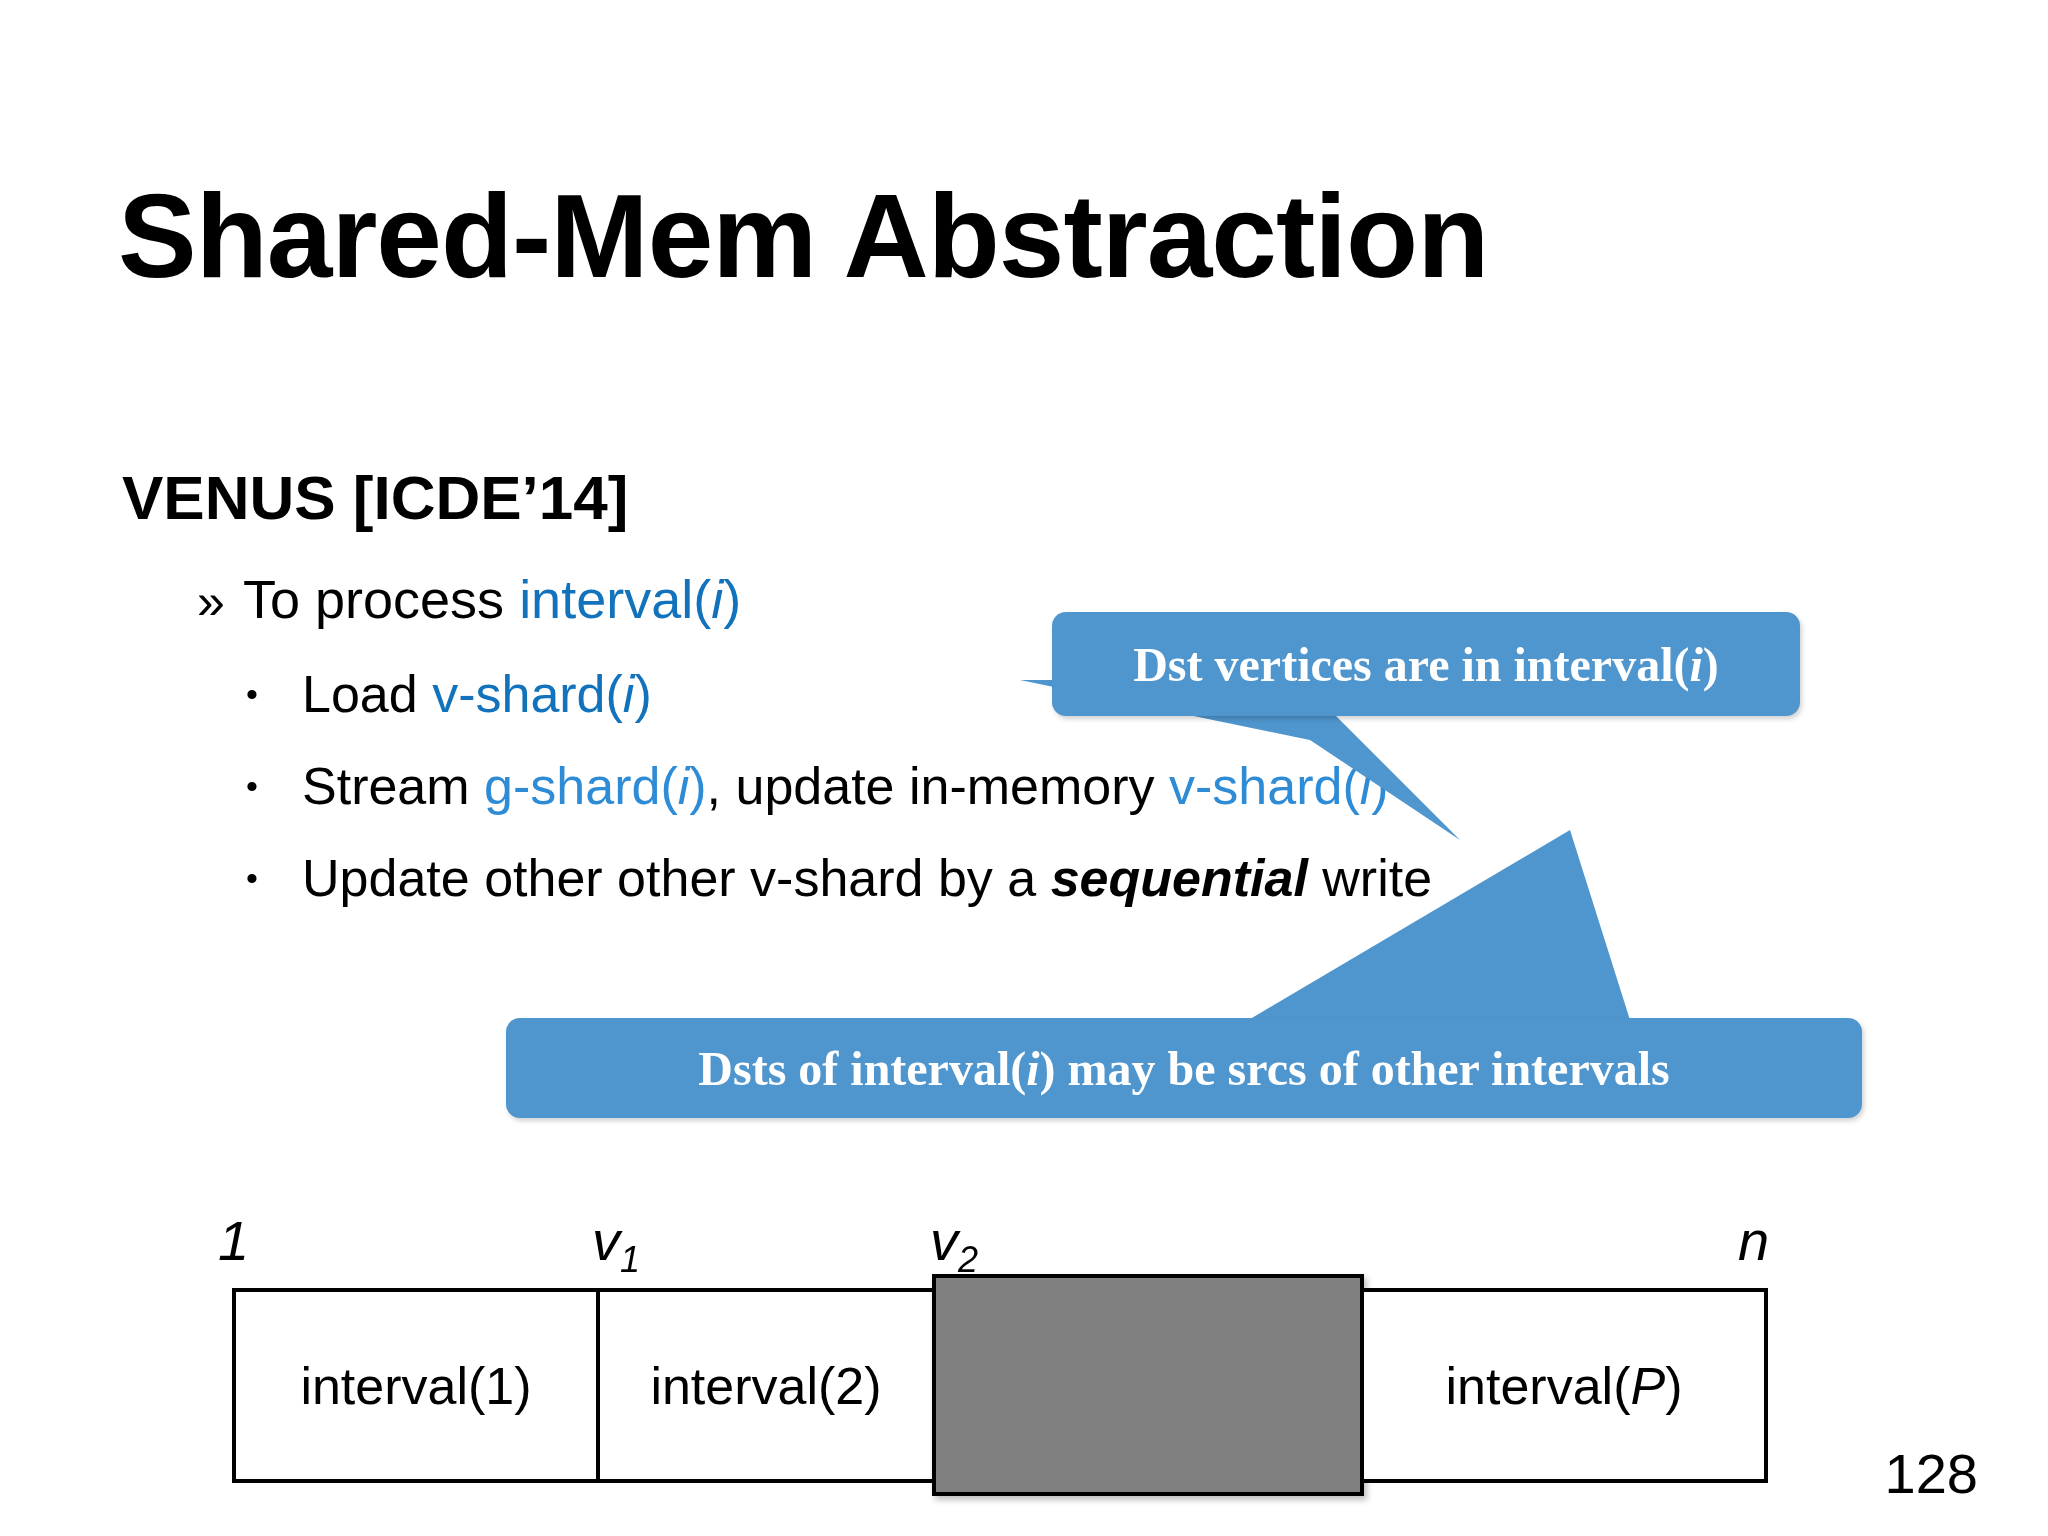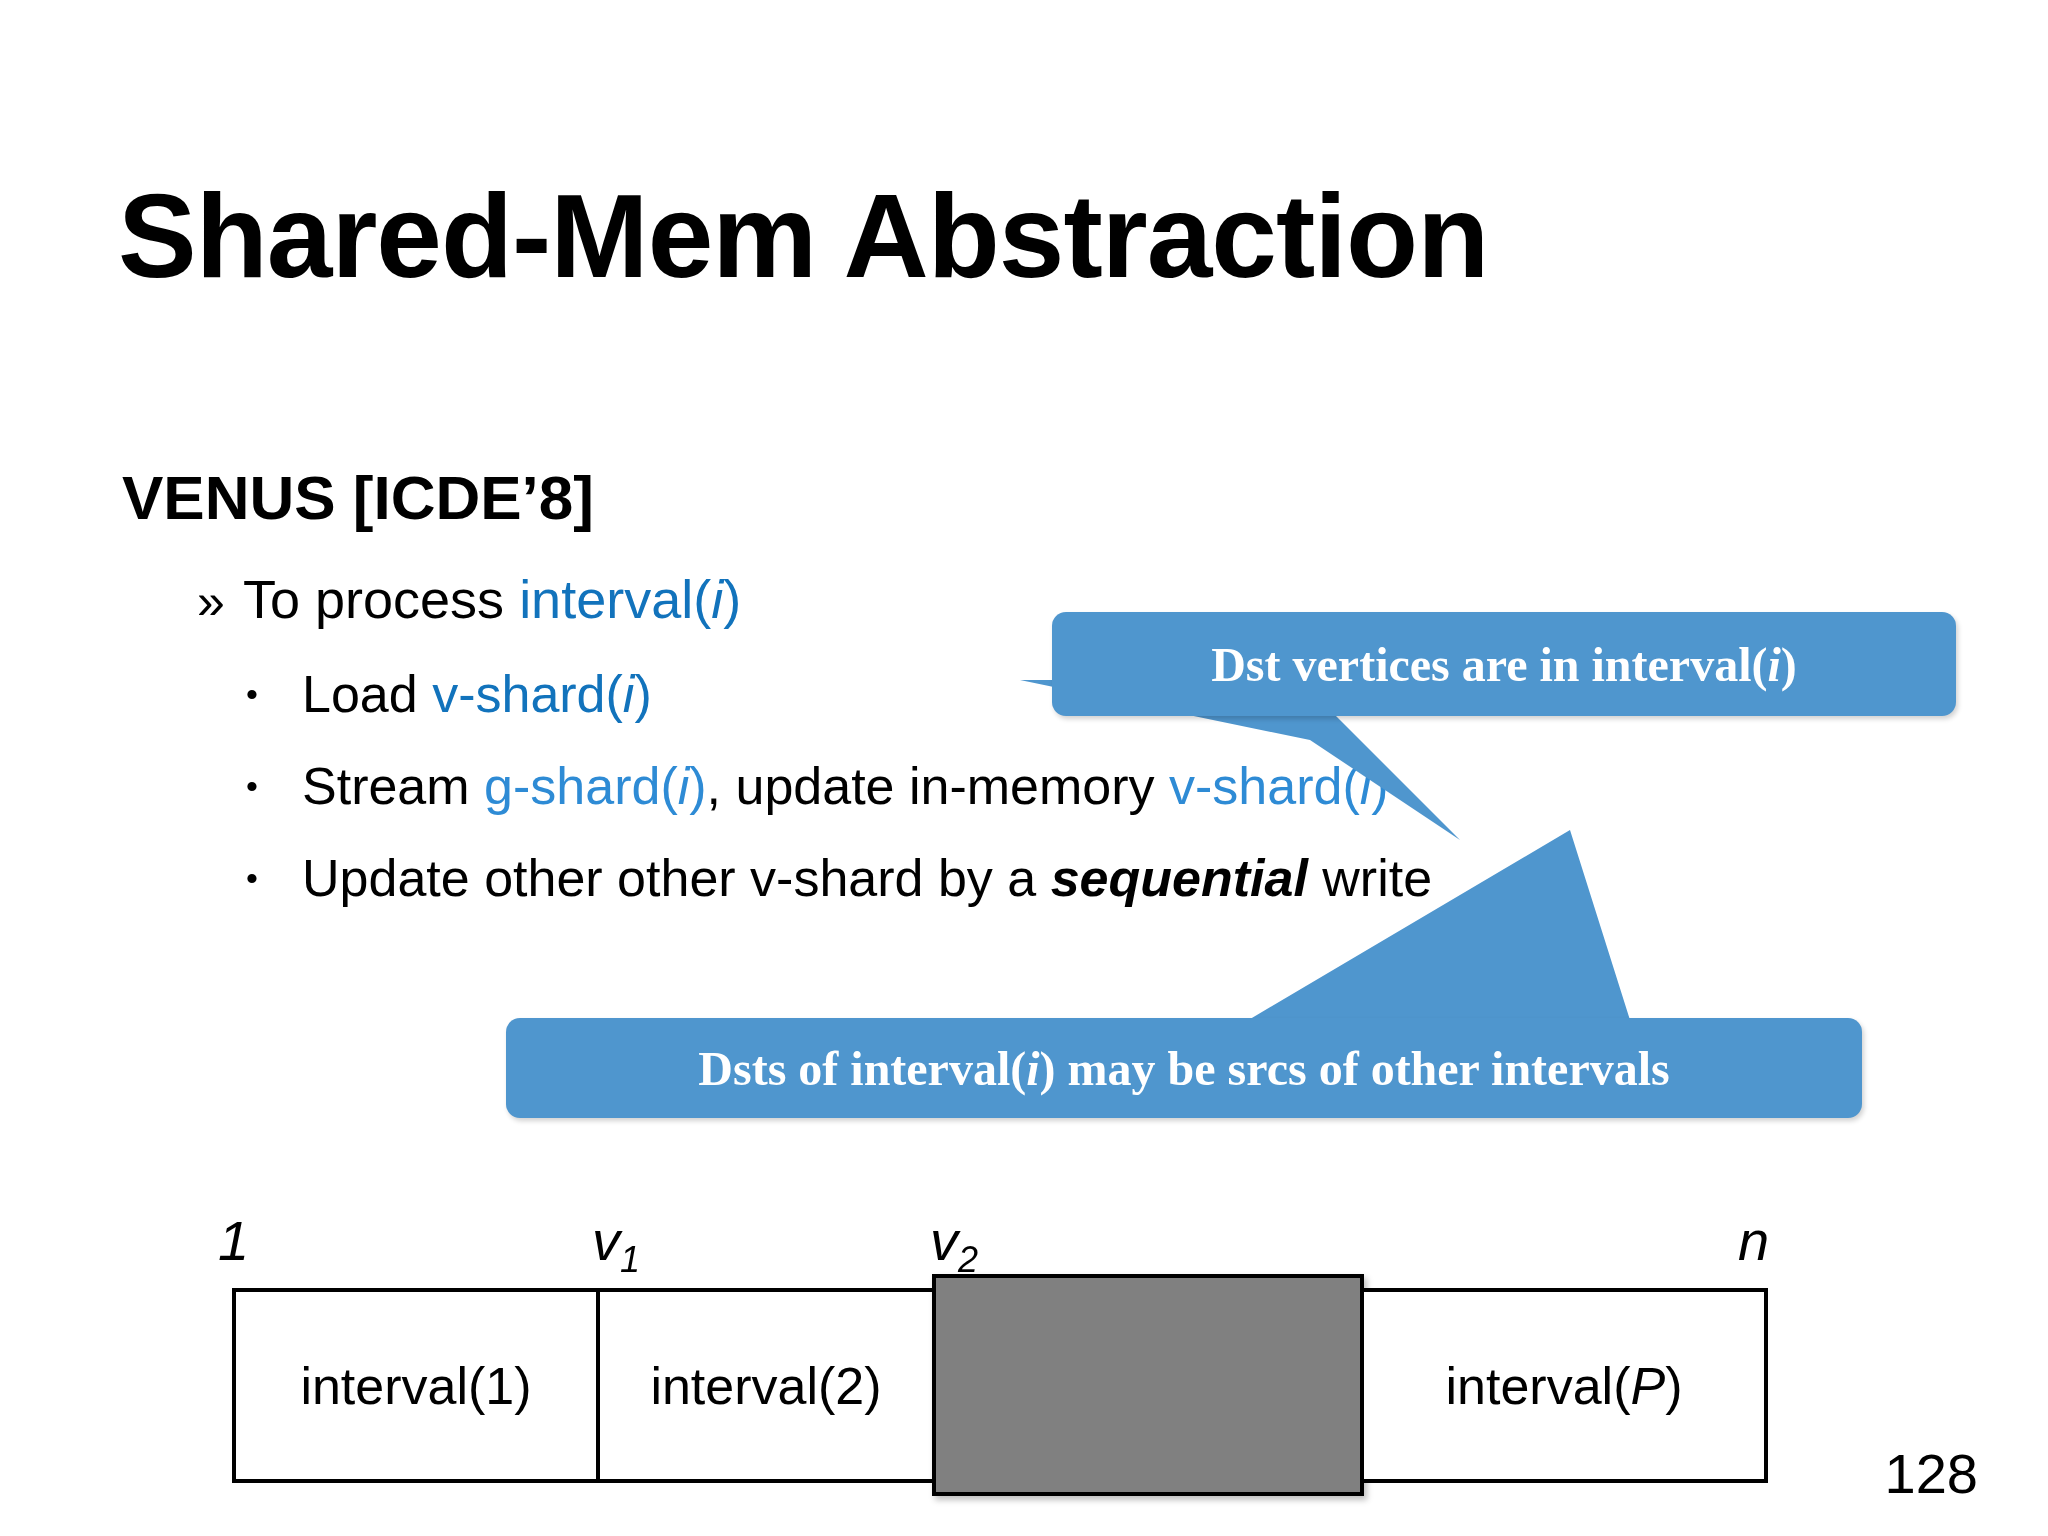--- a/index.html
+++ b/index.html
@@ -84,21 +84,21 @@
     display: flex;
     align-items: center;
     justify-content: center;
     border-radius: 14px;
     box-shadow: 2px 3px 5px rgba(0,0,0,0.18);
     white-space: nowrap;
   }
   #callout-dst {
     left: 1052px;
     top: 612px;
-    width: 904px;
+    width: 748px;
     height: 104px;
     font-size: 48px;
   }
   #callout-dsts {
     left: 506px;
     top: 1018px;
     width: 1356px;
     height: 100px;
     font-size: 48px;
   }
@@ -159,21 +159,21 @@
     margin-left: 44px;
   }
 </style>
 </head>
 <body>
 
 <div id="slide">
 
   <div id="title">Shared-Mem Abstraction</div>
 
-  <div id="subtitle">VENUS [ICDE’8]</div>
+  <div id="subtitle">VENUS [ICDE’14]</div>
 
   <div class="lvl1" style="top:572px;margin-left:19px;">
     <span class="marker">»</span><span>To process </span><span class="blue">interval(</span><span class="blue it">i</span><span class="blue">)</span>
   </div>
 
   <div class="lvl2" style="top:668px;">
     <span class="marker">•</span><span>Load </span><span class="blue">v-shard(</span><span class="blue it">i</span><span class="blue">)</span>
   </div>
 
   <div class="lvl2" style="top:760px;">

